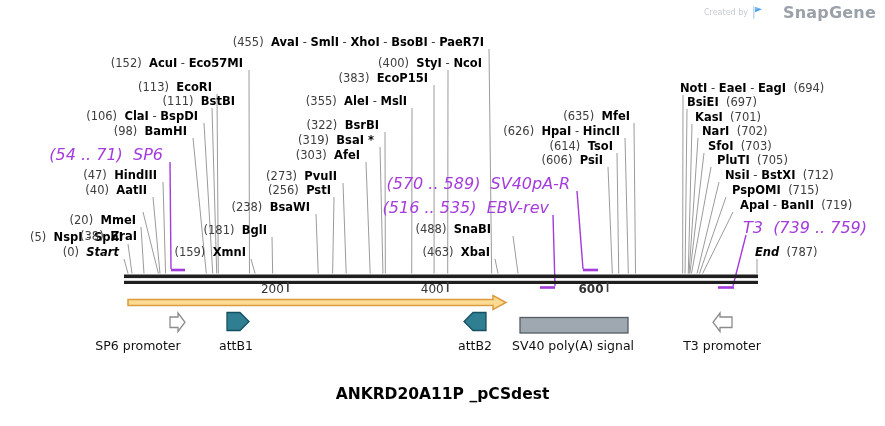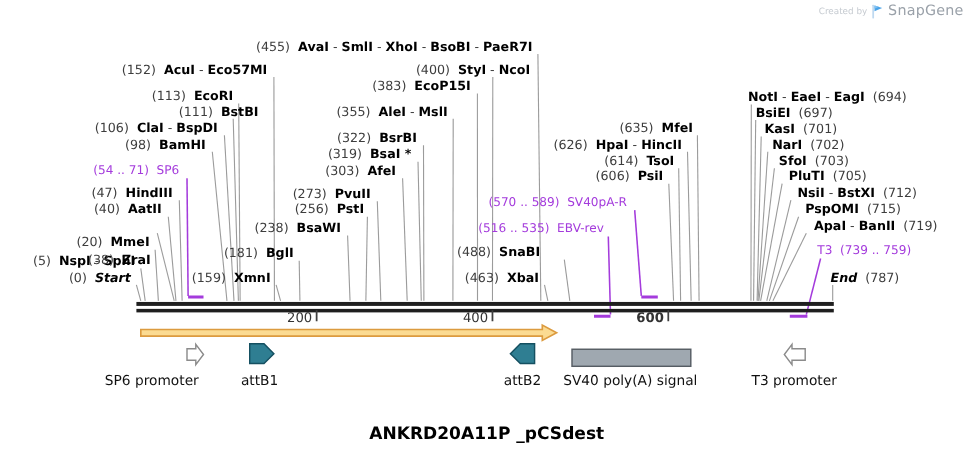--- a/index.html
+++ b/index.html
@@ -1,26 +1,26 @@
 <!DOCTYPE html>
 <html><head>
 <meta charset="utf-8">
 <style>
   html,body{margin:0;padding:0;background:#fff;}
   body{font-family:"DejaVu Sans","Liberation Sans",sans-serif;}
   .stage{position:relative;width:885px;height:426px;background:#ffffff;overflow:hidden;}
   #map-svg{position:absolute;left:0;top:0;overflow:visible;}
   .credit{position:absolute;top:3px;right:9px;display:flex;align-items:center;gap:4px;}
   .credit .prefix{font-size:8px;color:#c6cbd1;}
-  .credit .brand{font-size:13px;color:#9aa1a9;font-weight:400;letter-spacing:.2px;}
+  .credit .brand{font-size:16px;color:#9aa1a9;font-weight:700;letter-spacing:.2px;margin-left:16px;}
   .site-label{position:absolute;white-space:nowrap;font-size:11.5px;line-height:14px;color:#3d3d3d;}
   .site-label b{color:#000;}
   .site-label .sep{color:#3d3d3d;font-weight:normal;}
   .site-label.italic b{font-style:italic;}
-  .primer-label{position:absolute;white-space:nowrap;font-size:11px;line-height:14px;}
+  .primer-label{position:absolute;white-space:nowrap;font-size:16px;line-height:14px;font-style:italic;}
   .ruler-num{position:absolute;white-space:nowrap;font-size:12px;line-height:14px;color:#333;}
   .feature-label{position:absolute;white-space:nowrap;font-size:12.5px;line-height:14px;color:#111;transform:translateX(-50%);}
   .title-block{position:absolute;left:0;width:885px;text-align:center;}
   .title-block .title{font-size:15.5px;font-weight:bold;color:#000;}
   .title-block .subtitle{font-size:12px;color:#3a3a3a;margin-top:2px;}
 </style>
 </head>
 <body>
 
 <div class="stage">

